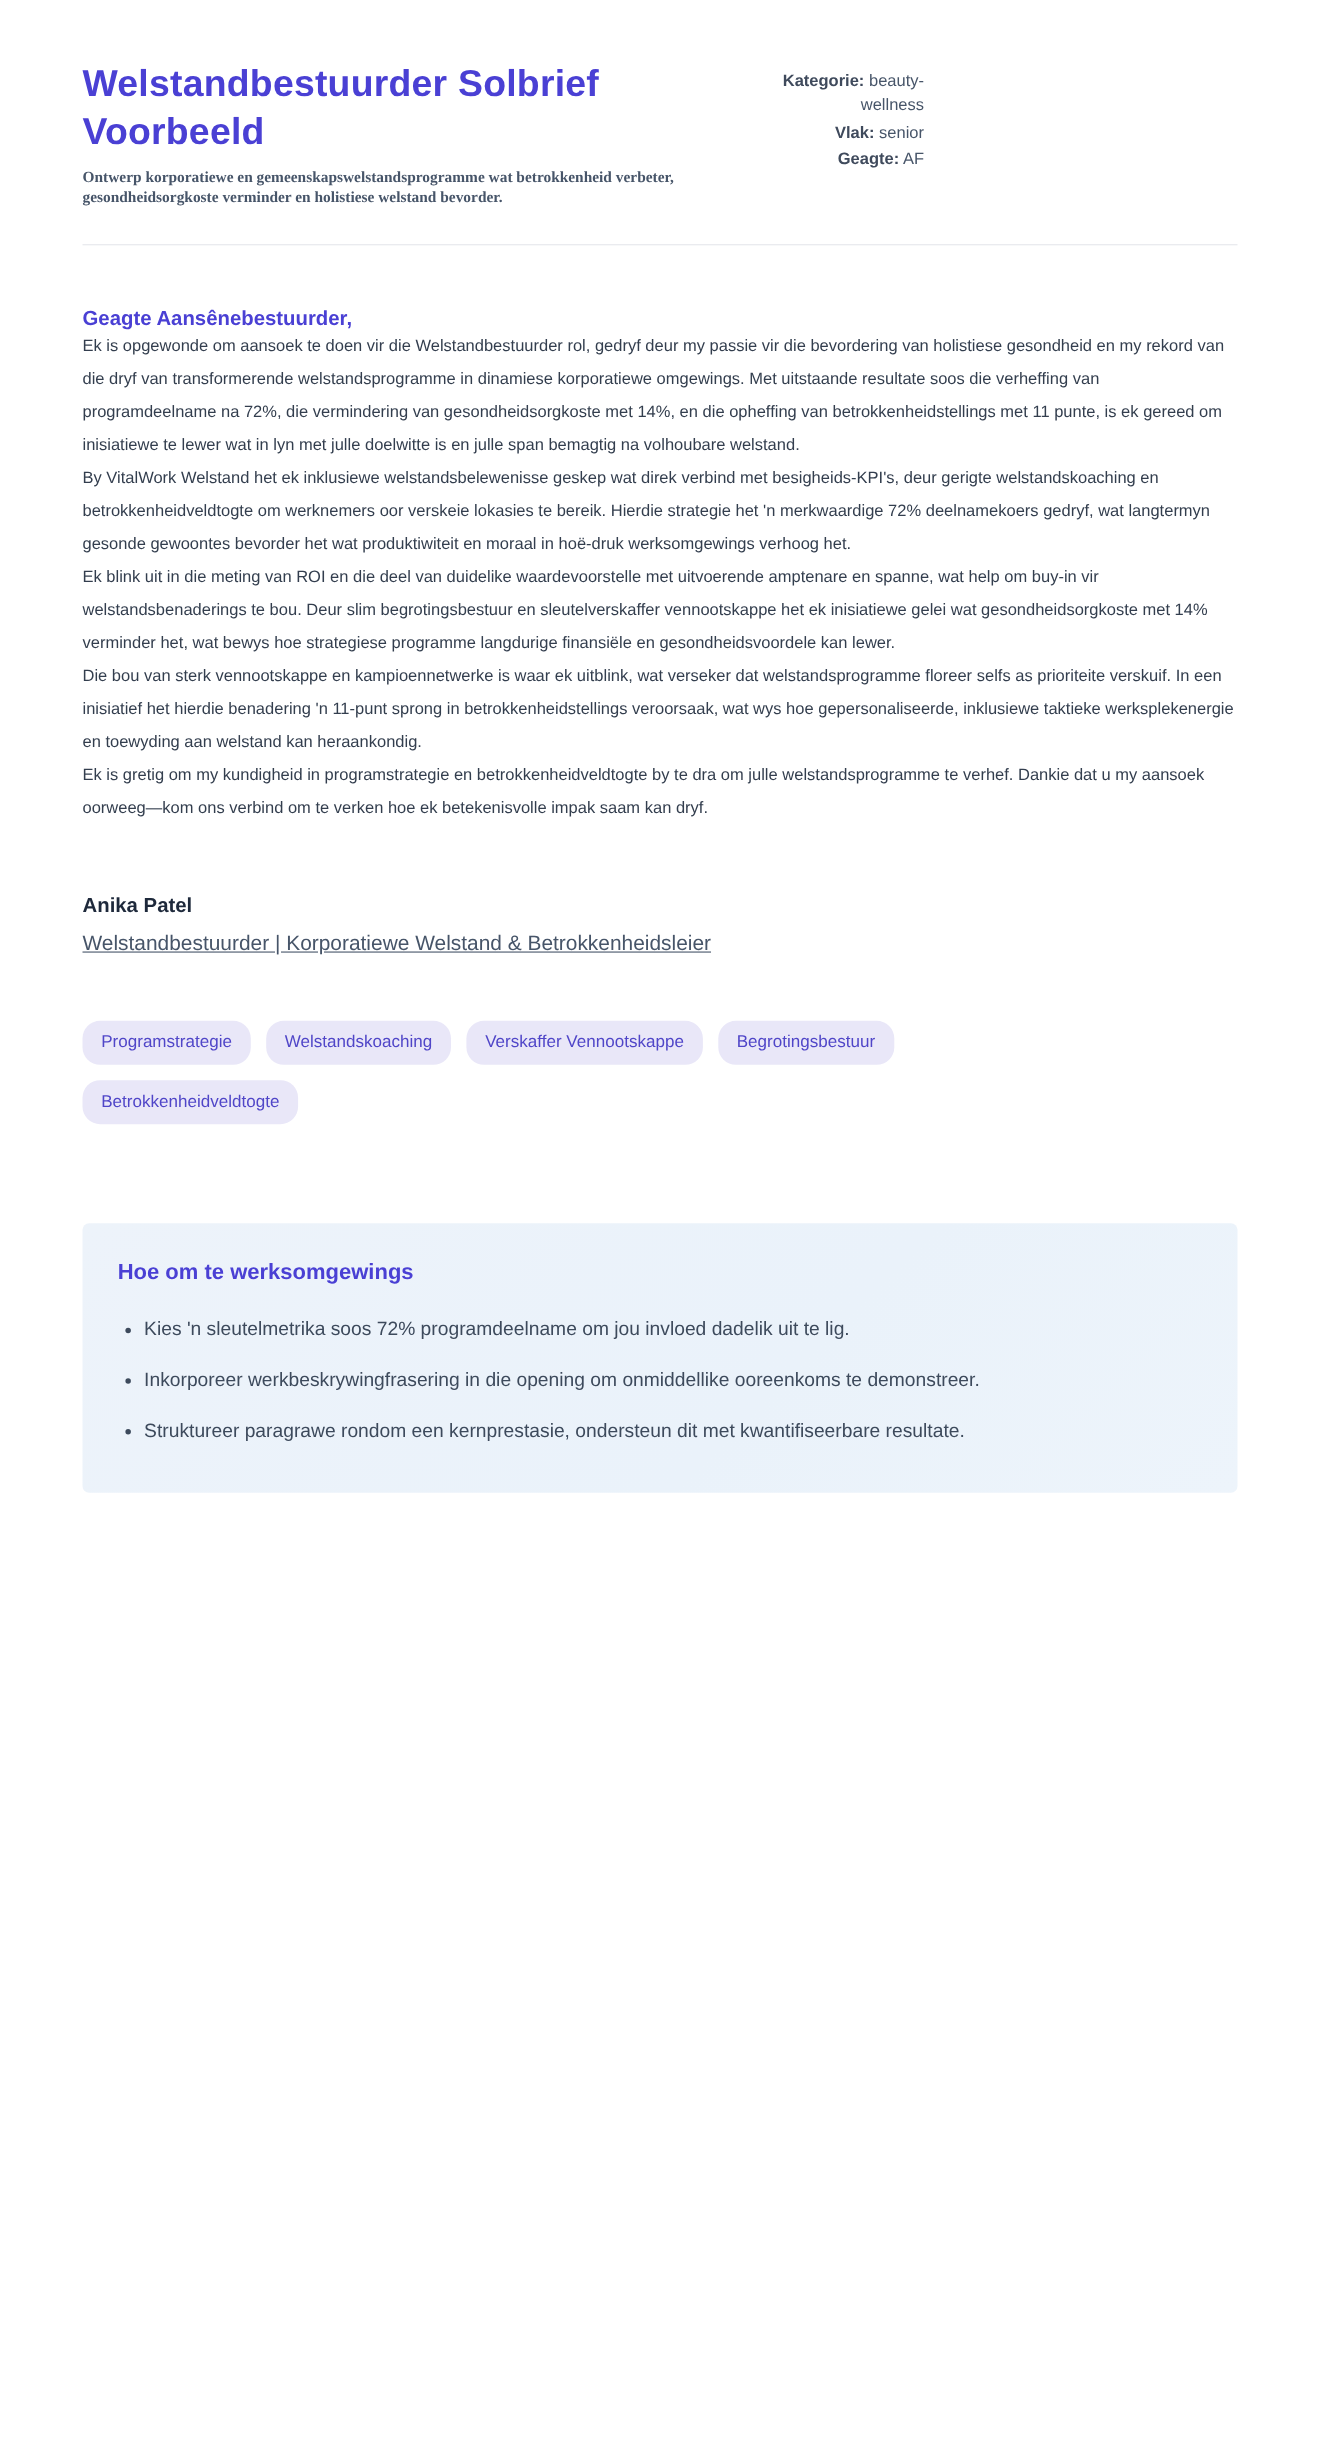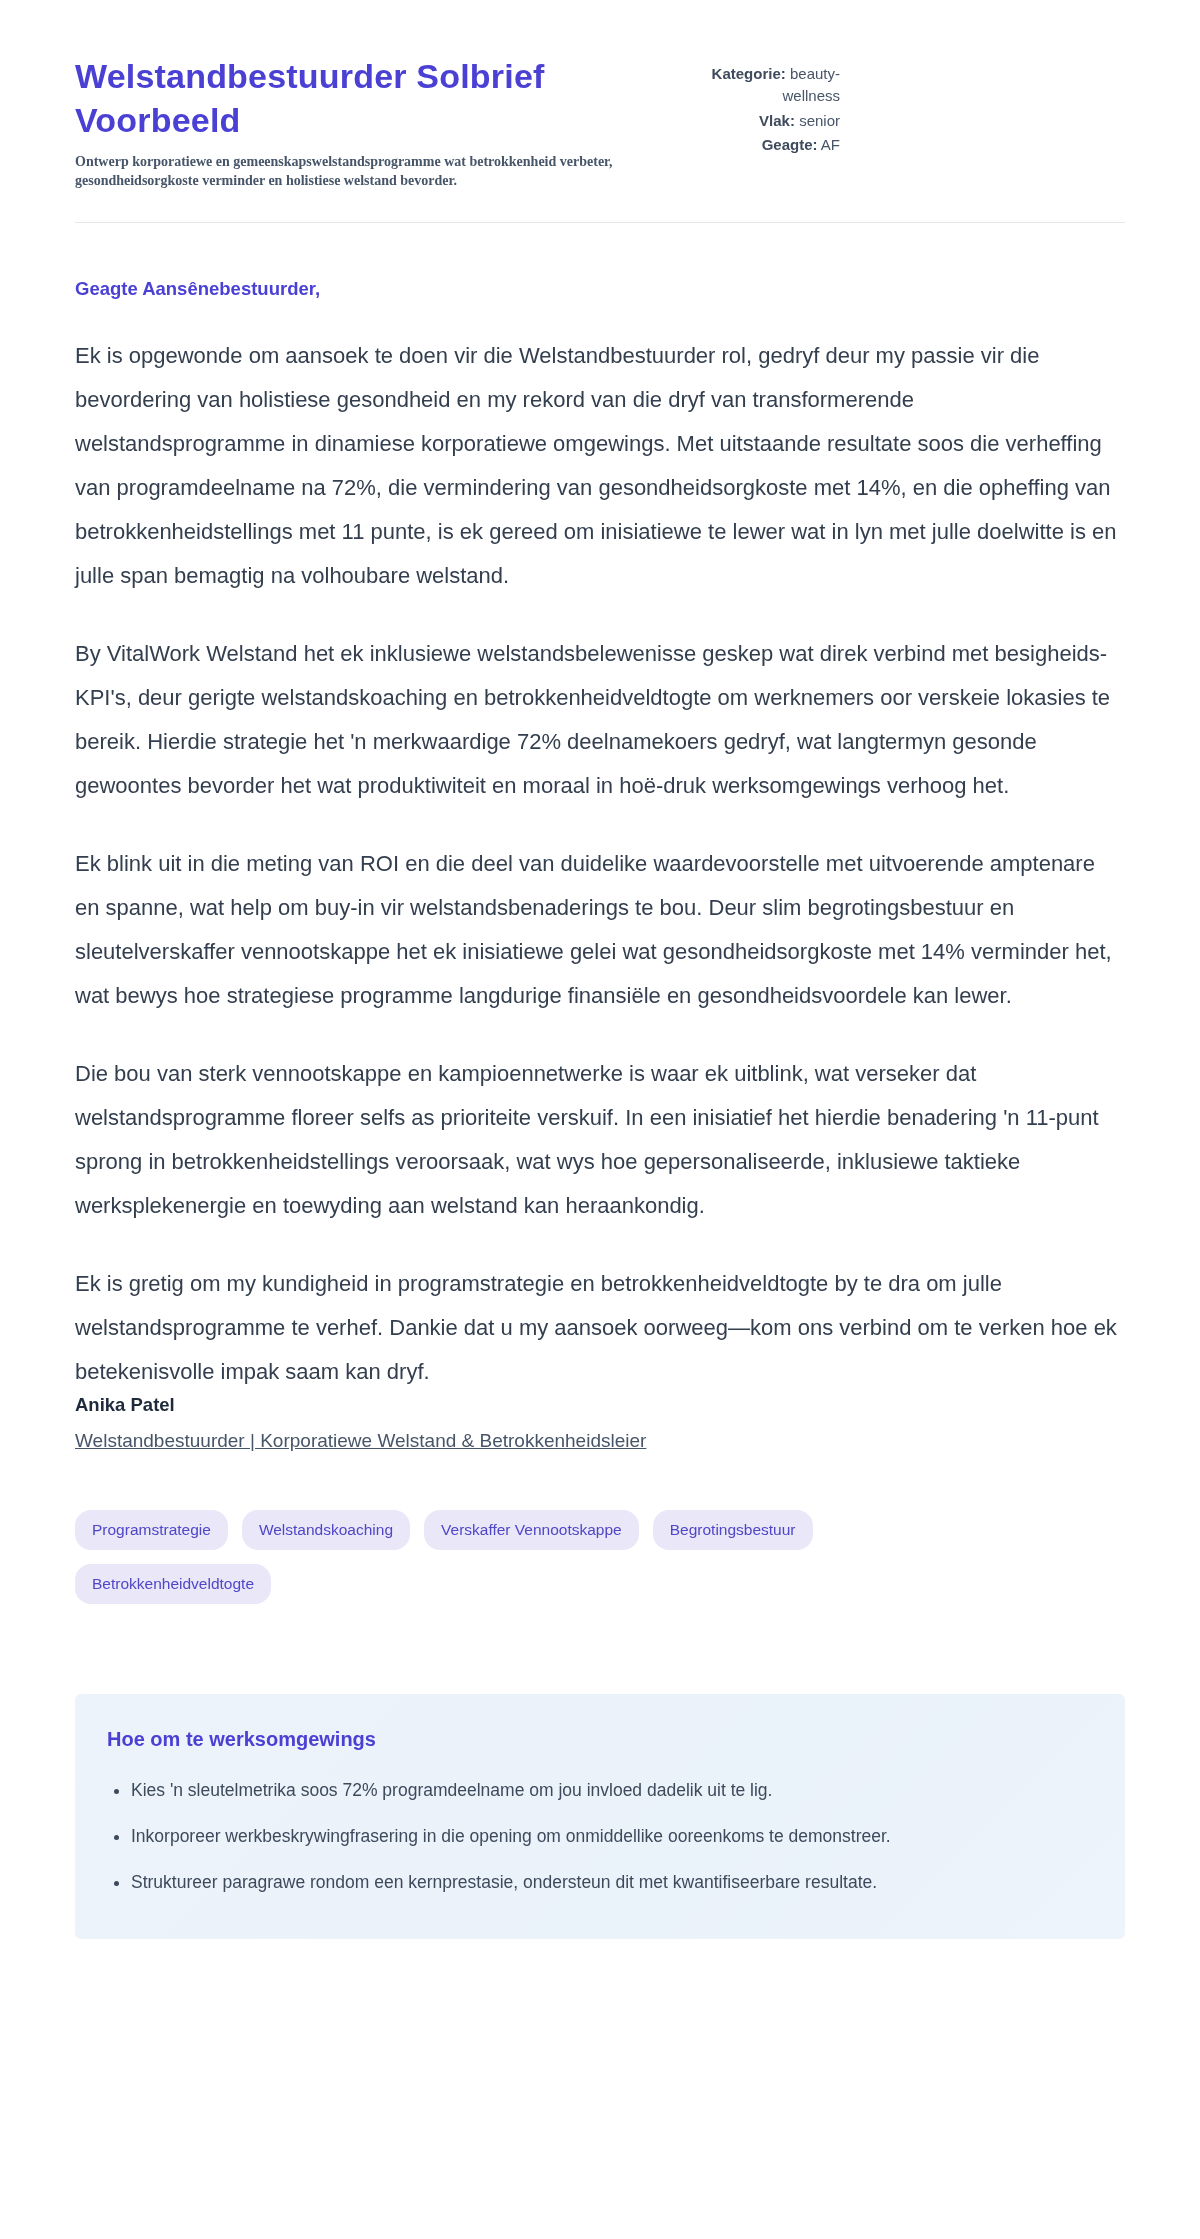--- a/index.html
+++ b/index.html
@@ -62,26 +62,25 @@
     margin-top: 32px;
   }
   
   .greeting {
     margin-top: 55px;
     color: var(--accent);
     font-weight: 700;
     font-size: 18.5px;
   }
   .para {
-    margin-top: 34px;
-    font-size: 22px;
+    font-size: 15px;
     line-height: 2.0;
     color: var(--text);
   }
-  .signature { }
+  .signature { margin-top: 62px; }
   .sig-name {
     font-size: 18.5px;
     font-weight: 700;
     color: var(--dark);
   }
   .sig-role {
     margin-top: 14px;
     font-size: 19px;
     color: var(--muted);
     text-decoration: underline;

